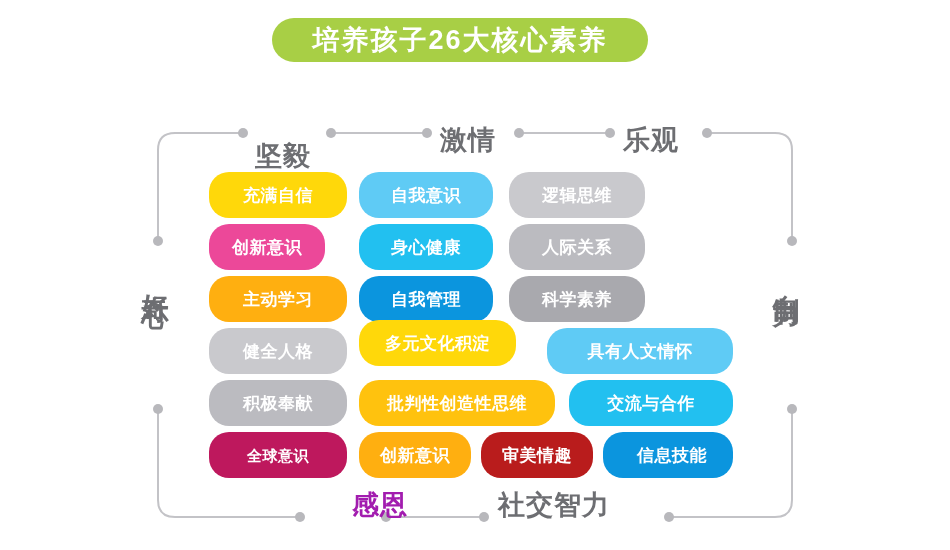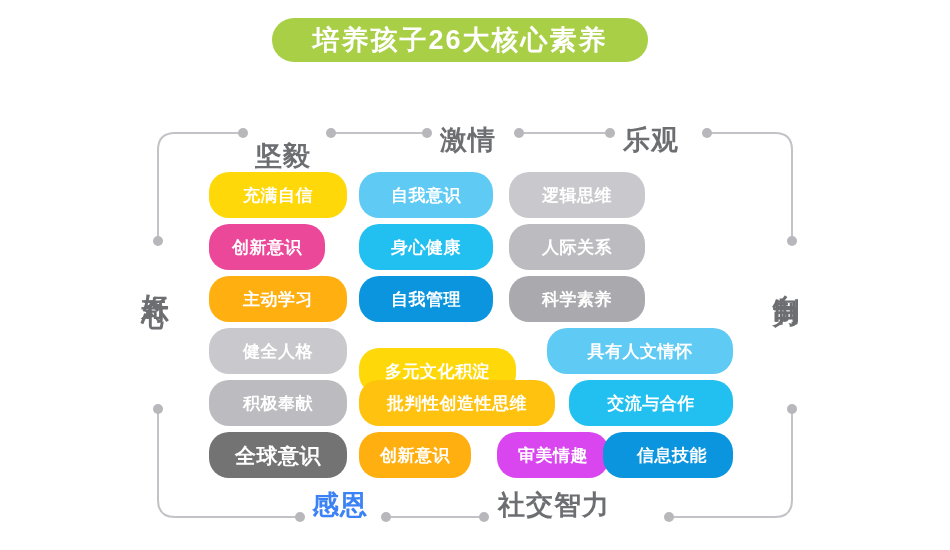--- a/index.html
+++ b/index.html
@@ -131,21 +131,21 @@
       <circle cx="300" cy="517" r="5"></circle>
       <circle cx="386" cy="517" r="5"></circle>
       <circle cx="484" cy="517" r="5"></circle>
       <circle cx="669" cy="517" r="5"></circle>
     </g>
   </svg>
 
   <div class="edge-label h" id="lbl-jianyi" style="color: rgb(109, 110, 114);">坚毅</div>
   <div class="edge-label h" id="lbl-jiqing" style="color: rgb(109, 110, 114);">激情</div>
   <div class="edge-label h" id="lbl-leguan" style="color: rgb(109, 110, 114);">乐观</div>
-  <div class="edge-label h" id="lbl-ganen" style="color: #3b82f6;">感恩</div>
+  <div class="edge-label h" id="lbl-ganen" style="color: #a21caf; margin-left: 40px;">感恩</div>
   <div class="edge-label h" id="lbl-shejiao" style="color: rgb(109, 110, 114);">社交智力</div>
   <div class="edge-label v" id="lbl-haoqi" style="color: rgb(109, 110, 114);">好奇心</div>
   <div class="edge-label v" id="lbl-zizhi" style="color: rgb(109, 110, 114);">自制力</div>
 
   <div id="pill-layer">
       <div class="pill" style="left: 209px; top: 172px; width: 138px; height: 46px; background: rgb(255, 216, 10); font-size: 17px;">
         <span>充满自信</span>
       </div>
       <div class="pill" style="left: 359px; top: 172px; width: 134px; height: 46px; background: rgb(95, 203, 245); font-size: 17px;">
         <span>自我意识</span>
@@ -167,42 +167,42 @@
       </div>
       <div class="pill" style="left: 359px; top: 276px; width: 134px; height: 46px; background: rgb(11, 149, 222); font-size: 17px; align-items: center;">
         <span>自我管理</span>
       </div>
       <div class="pill" style="left: 509px; top: 276px; width: 136px; height: 46px; background: rgb(169, 169, 174); font-size: 17px;">
         <span>科学素养</span>
       </div>
       <div class="pill" style="left: 209px; top: 328px; width: 138px; height: 46px; background: rgb(201, 201, 205); font-size: 17px;">
         <span>健全人格</span>
       </div>
-      <div class="pill" style="left: 359px; top: 348px; width: 157px; height: 46px; background: rgb(255, 216, 10); font-size: 17px;">
+      <div class="pill" style="left: 359px; top: 320px; width: 157px; height: 46px; background: rgb(255, 216, 10); font-size: 17px;">
         <span>多元文化积淀</span>
       </div>
       <div class="pill" style="left: 547px; top: 328px; width: 186px; height: 46px; background: rgb(95, 203, 245); font-size: 17px;">
         <span>具有人文情怀</span>
       </div>
       <div class="pill" style="left: 209px; top: 380px; width: 138px; height: 46px; background: rgb(187, 187, 192); font-size: 17px;">
         <span>积极奉献</span>
       </div>
       <div class="pill" style="left: 359px; top: 380px; width: 196px; height: 46px; background: rgb(255, 194, 14); font-size: 17px;">
         <span>批判性创造性思维</span>
       </div>
       <div class="pill" style="left: 569px; top: 380px; width: 164px; height: 46px; background: rgb(34, 192, 240); font-size: 17px;">
         <span>交流与合作</span>
       </div>
-      <div class="pill" style="left: 209px; top: 432px; width: 138px; height: 46px; background: #737373; font-size: 21px;">
+      <div class="pill" style="left: 209px; top: 432px; width: 138px; height: 46px; background: #be185d; font-size: 15px;">
         <span>全球意识</span>
       </div>
       <div class="pill" style="left: 359px; top: 432px; width: 112px; height: 46px; background: rgb(255, 175, 16); font-size: 17px;">
         <span>创新意识</span>
       </div>
-      <div class="pill" style="left: 481px; top: 432px; width: 112px; height: 46px; background: #d946ef; font-size: 17px; margin-left: 16px;">
+      <div class="pill" style="left: 481px; top: 432px; width: 112px; height: 46px; background: #b91c1c; font-size: 17px;">
         <span>审美情趣</span>
       </div>
       <div class="pill" style="left: 603px; top: 432px; width: 130px; height: 46px; background: rgb(11, 149, 222); font-size: 17px; padding-left: 8px;">
         <span>信息技能</span>
       </div>
     </div>
 
 </div>
 
 </body></html>

